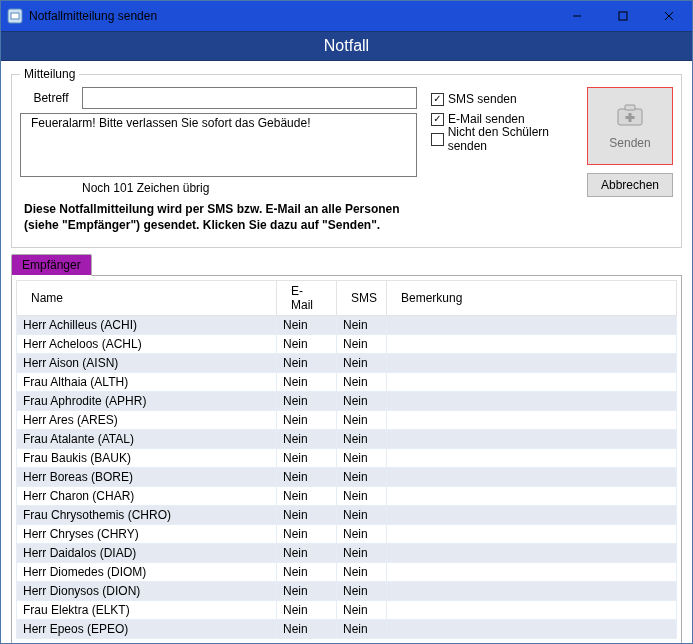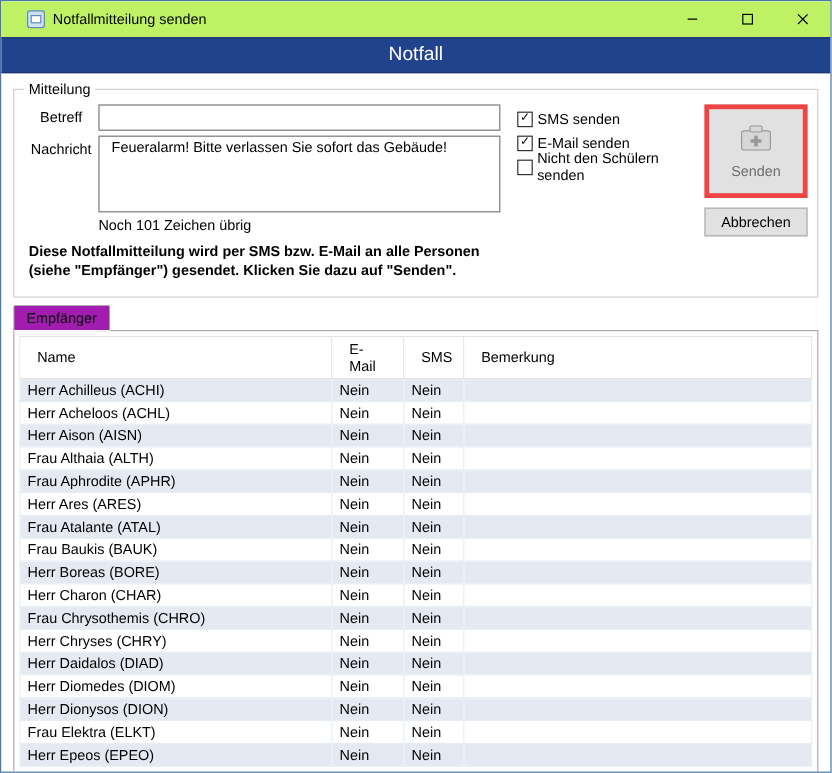--- a/index.html
+++ b/index.html
@@ -9,24 +9,24 @@
     font-size: 12px;
     background: #fff;
     color: #000;
     width: 693px;
     height: 644px;
     overflow: hidden;
     border: 1px solid #4a76aa;
   }
   .titlebar {
     height: 30px;
-    background: #bef264;
+    background: #1d4ed8;
     display: flex;
     align-items: center;
-    padding-left: 21px;
+    padding-left: 6px;
   }
   .titlebar .app-icon {
     width: 16px; height: 16px; margin-right: 6px;
     display:flex; align-items:center; justify-content:center;
   }
   .titlebar .title { flex:1; color:#000; }
   .winbtns { display:flex; height:100%; }
   .winbtn {
     width: 46px; display:flex; align-items:center; justify-content:center;
     font-family: "Segoe UI Symbol", sans-serif; font-size:10px; color:#000;
@@ -60,21 +60,21 @@
   .remaining { margin-left:62px; margin-top:2px; }
   .checks { width:170px; padding-left:14px; padding-top:2px; }
   .chk { display:flex; align-items:center; height:20px; gap:4px; }
   .chkbox {
     width:13px; height:13px; border:1px solid #333; display:inline-flex;
     align-items:center; justify-content:center; font-size:10px; line-height:1;
     color:#000; background:#fff;
   }
   .right-btns { width:86px; display:flex; flex-direction:column; align-items:stretch; gap:8px; padding-top:0; }
   .send-btn {
-    height:78px; border:4px solid #ef4444; background:#e1e1e1;
+    height:78px; border:1px solid #ef4444; background:#e1e1e1;
     display:flex; flex-direction:column; align-items:center; justify-content:center;
     color:#6d6d6d; gap:6px;
   }
   .cancel-btn {
     height:24px; border:1px solid #adadad; background:#e1e1e1;
     display:flex; align-items:center; justify-content:center;
   }
   .note { font-weight:bold; margin:4px 0 6px 4px; line-height:1.35; }
   .tabwrap { position:relative; margin-top:4px; }
   .tab {
@@ -149,21 +149,20 @@
 <div class="content">
   <fieldset class="mitteilung">
     <legend>Mitteilung</legend>
     <div class="form-row">
       <div class="left-col">
         <div class="input-row">
           <div class="lbl-col">Betreff</div>
           <input class="subject-input" type="text" value="" style="">
         </div>
         <div class="input-row">
-          <div class="lbl-col">Nachricht</div>
           <textarea class="msg-input" style="">Feueralarm! Bitte verlassen Sie sofort das Gebäude!</textarea>
         </div>
         <div class="remaining">Noch 101 Zeichen übrig</div>
       </div>
 
       <div class="checks">
         <div class="chk">
           <span class="chkbox">✓</span>
           <span>SMS senden</span>
         </div>

